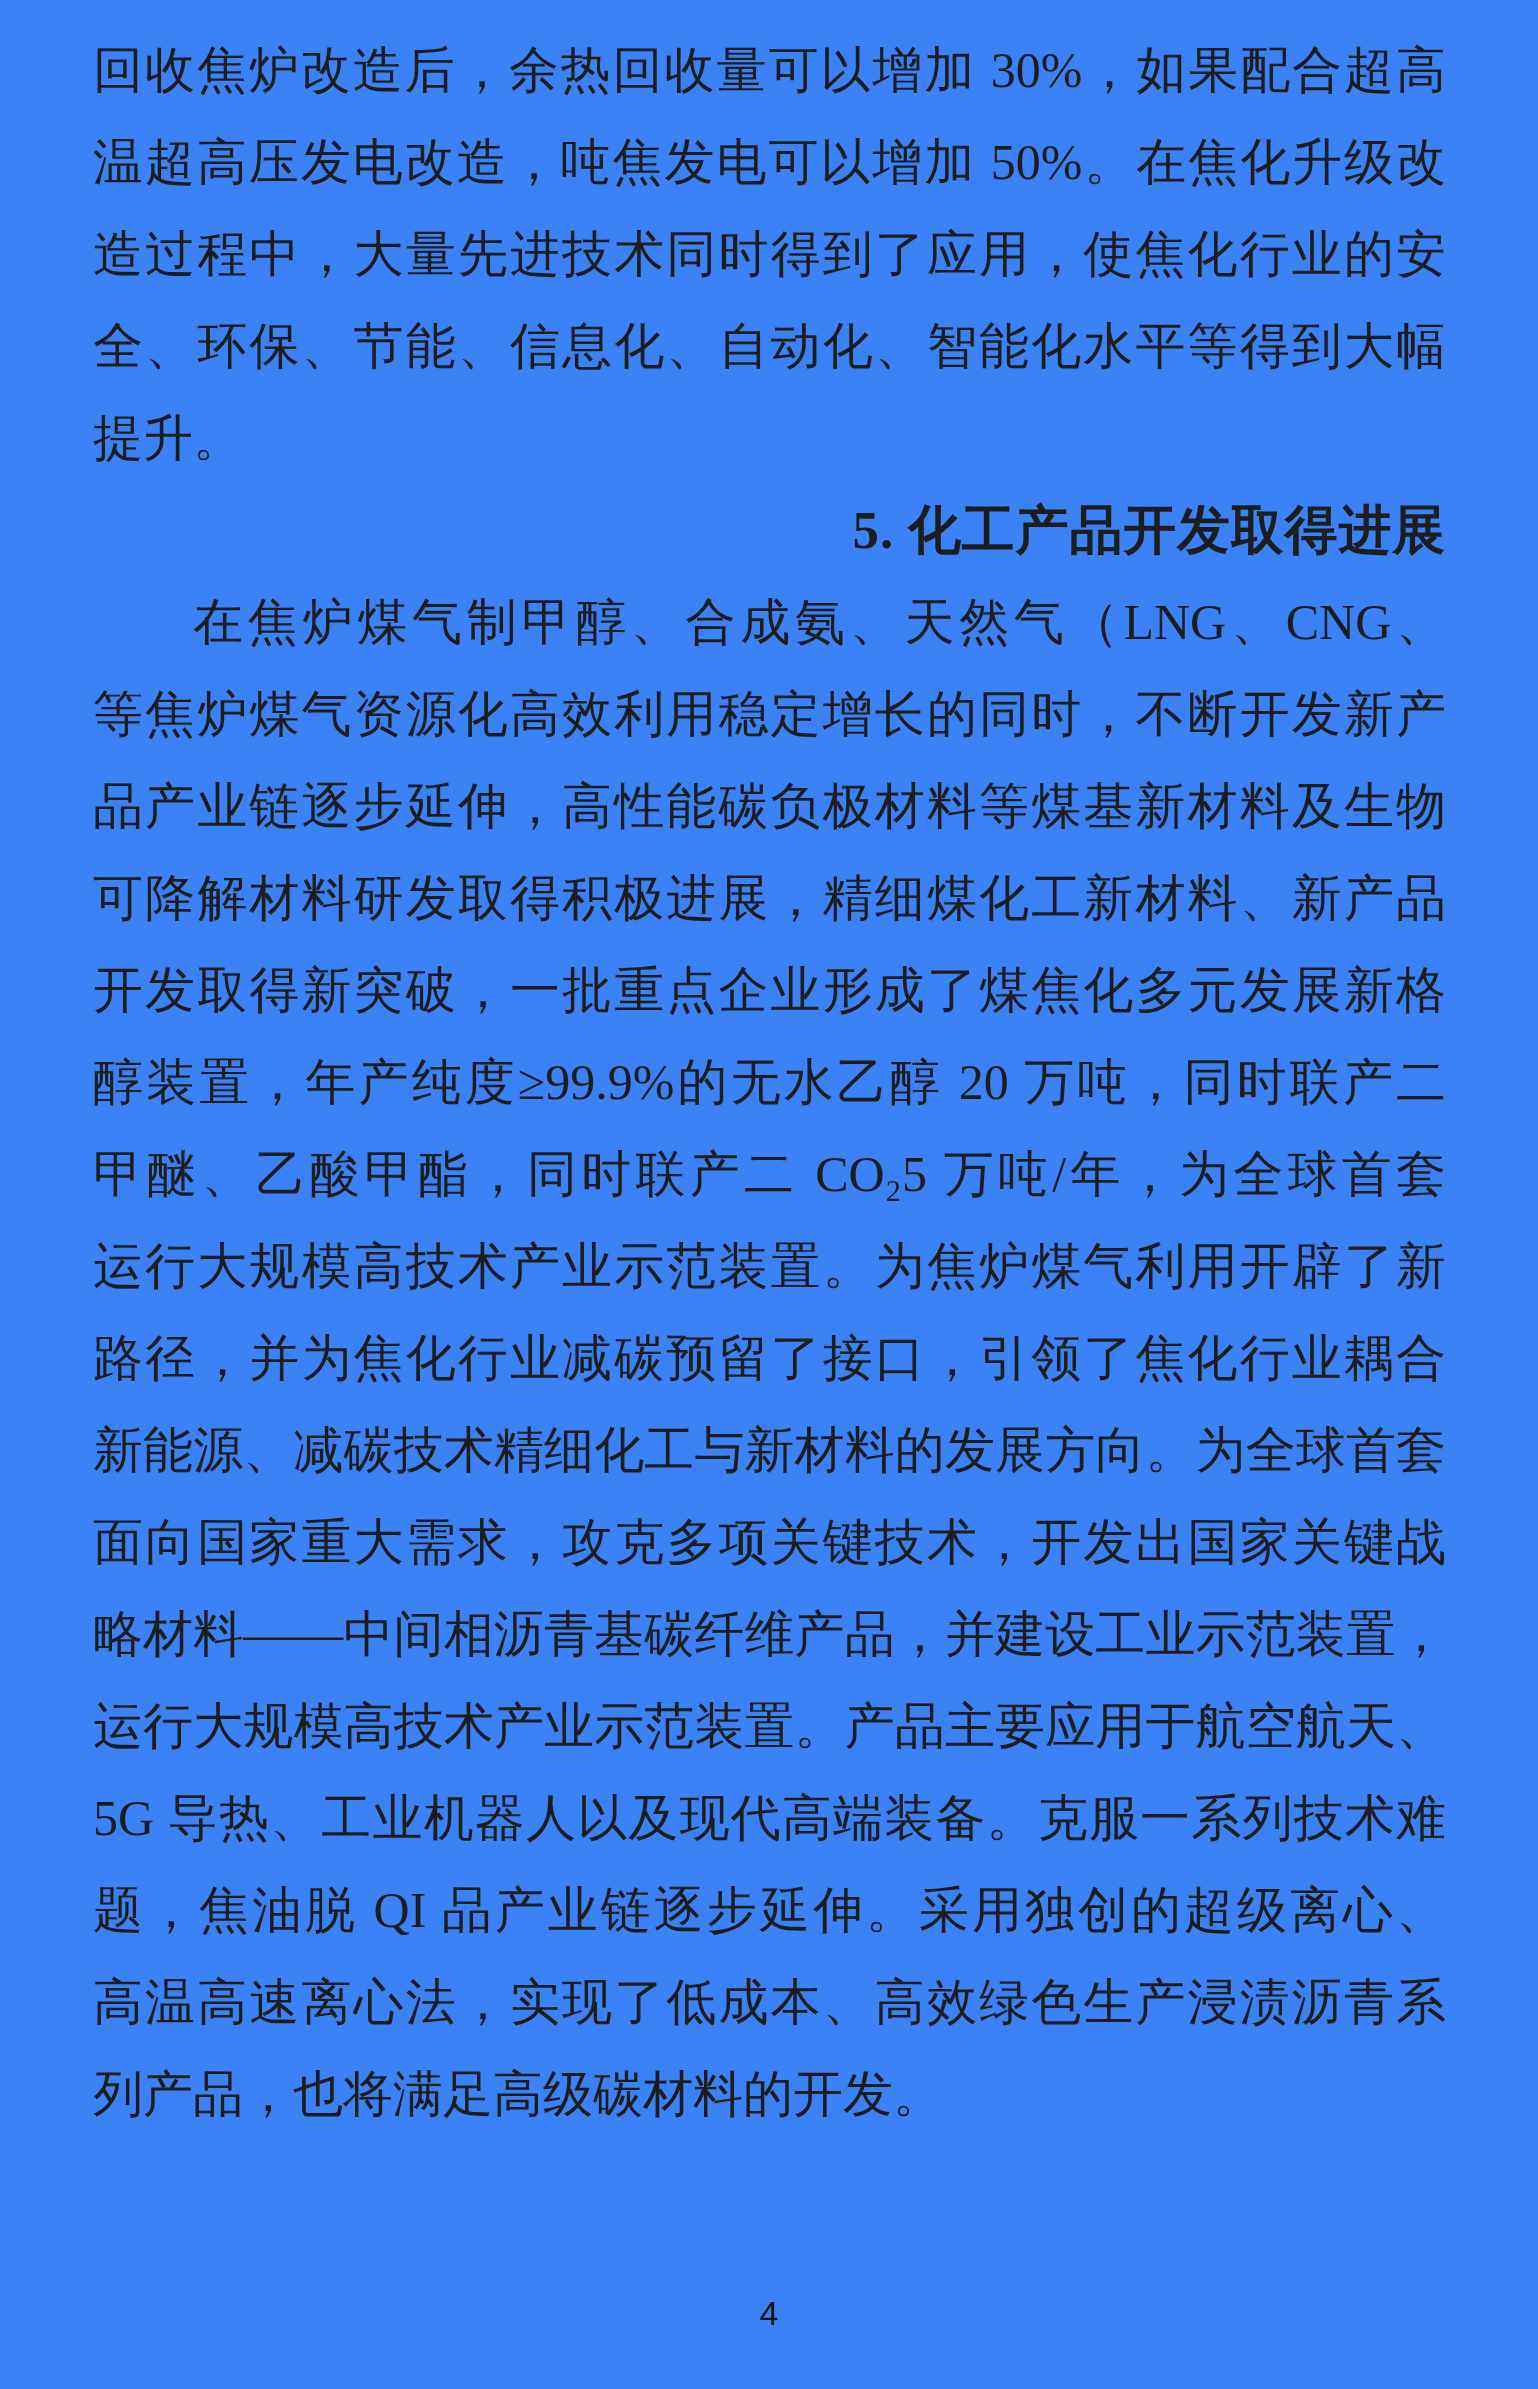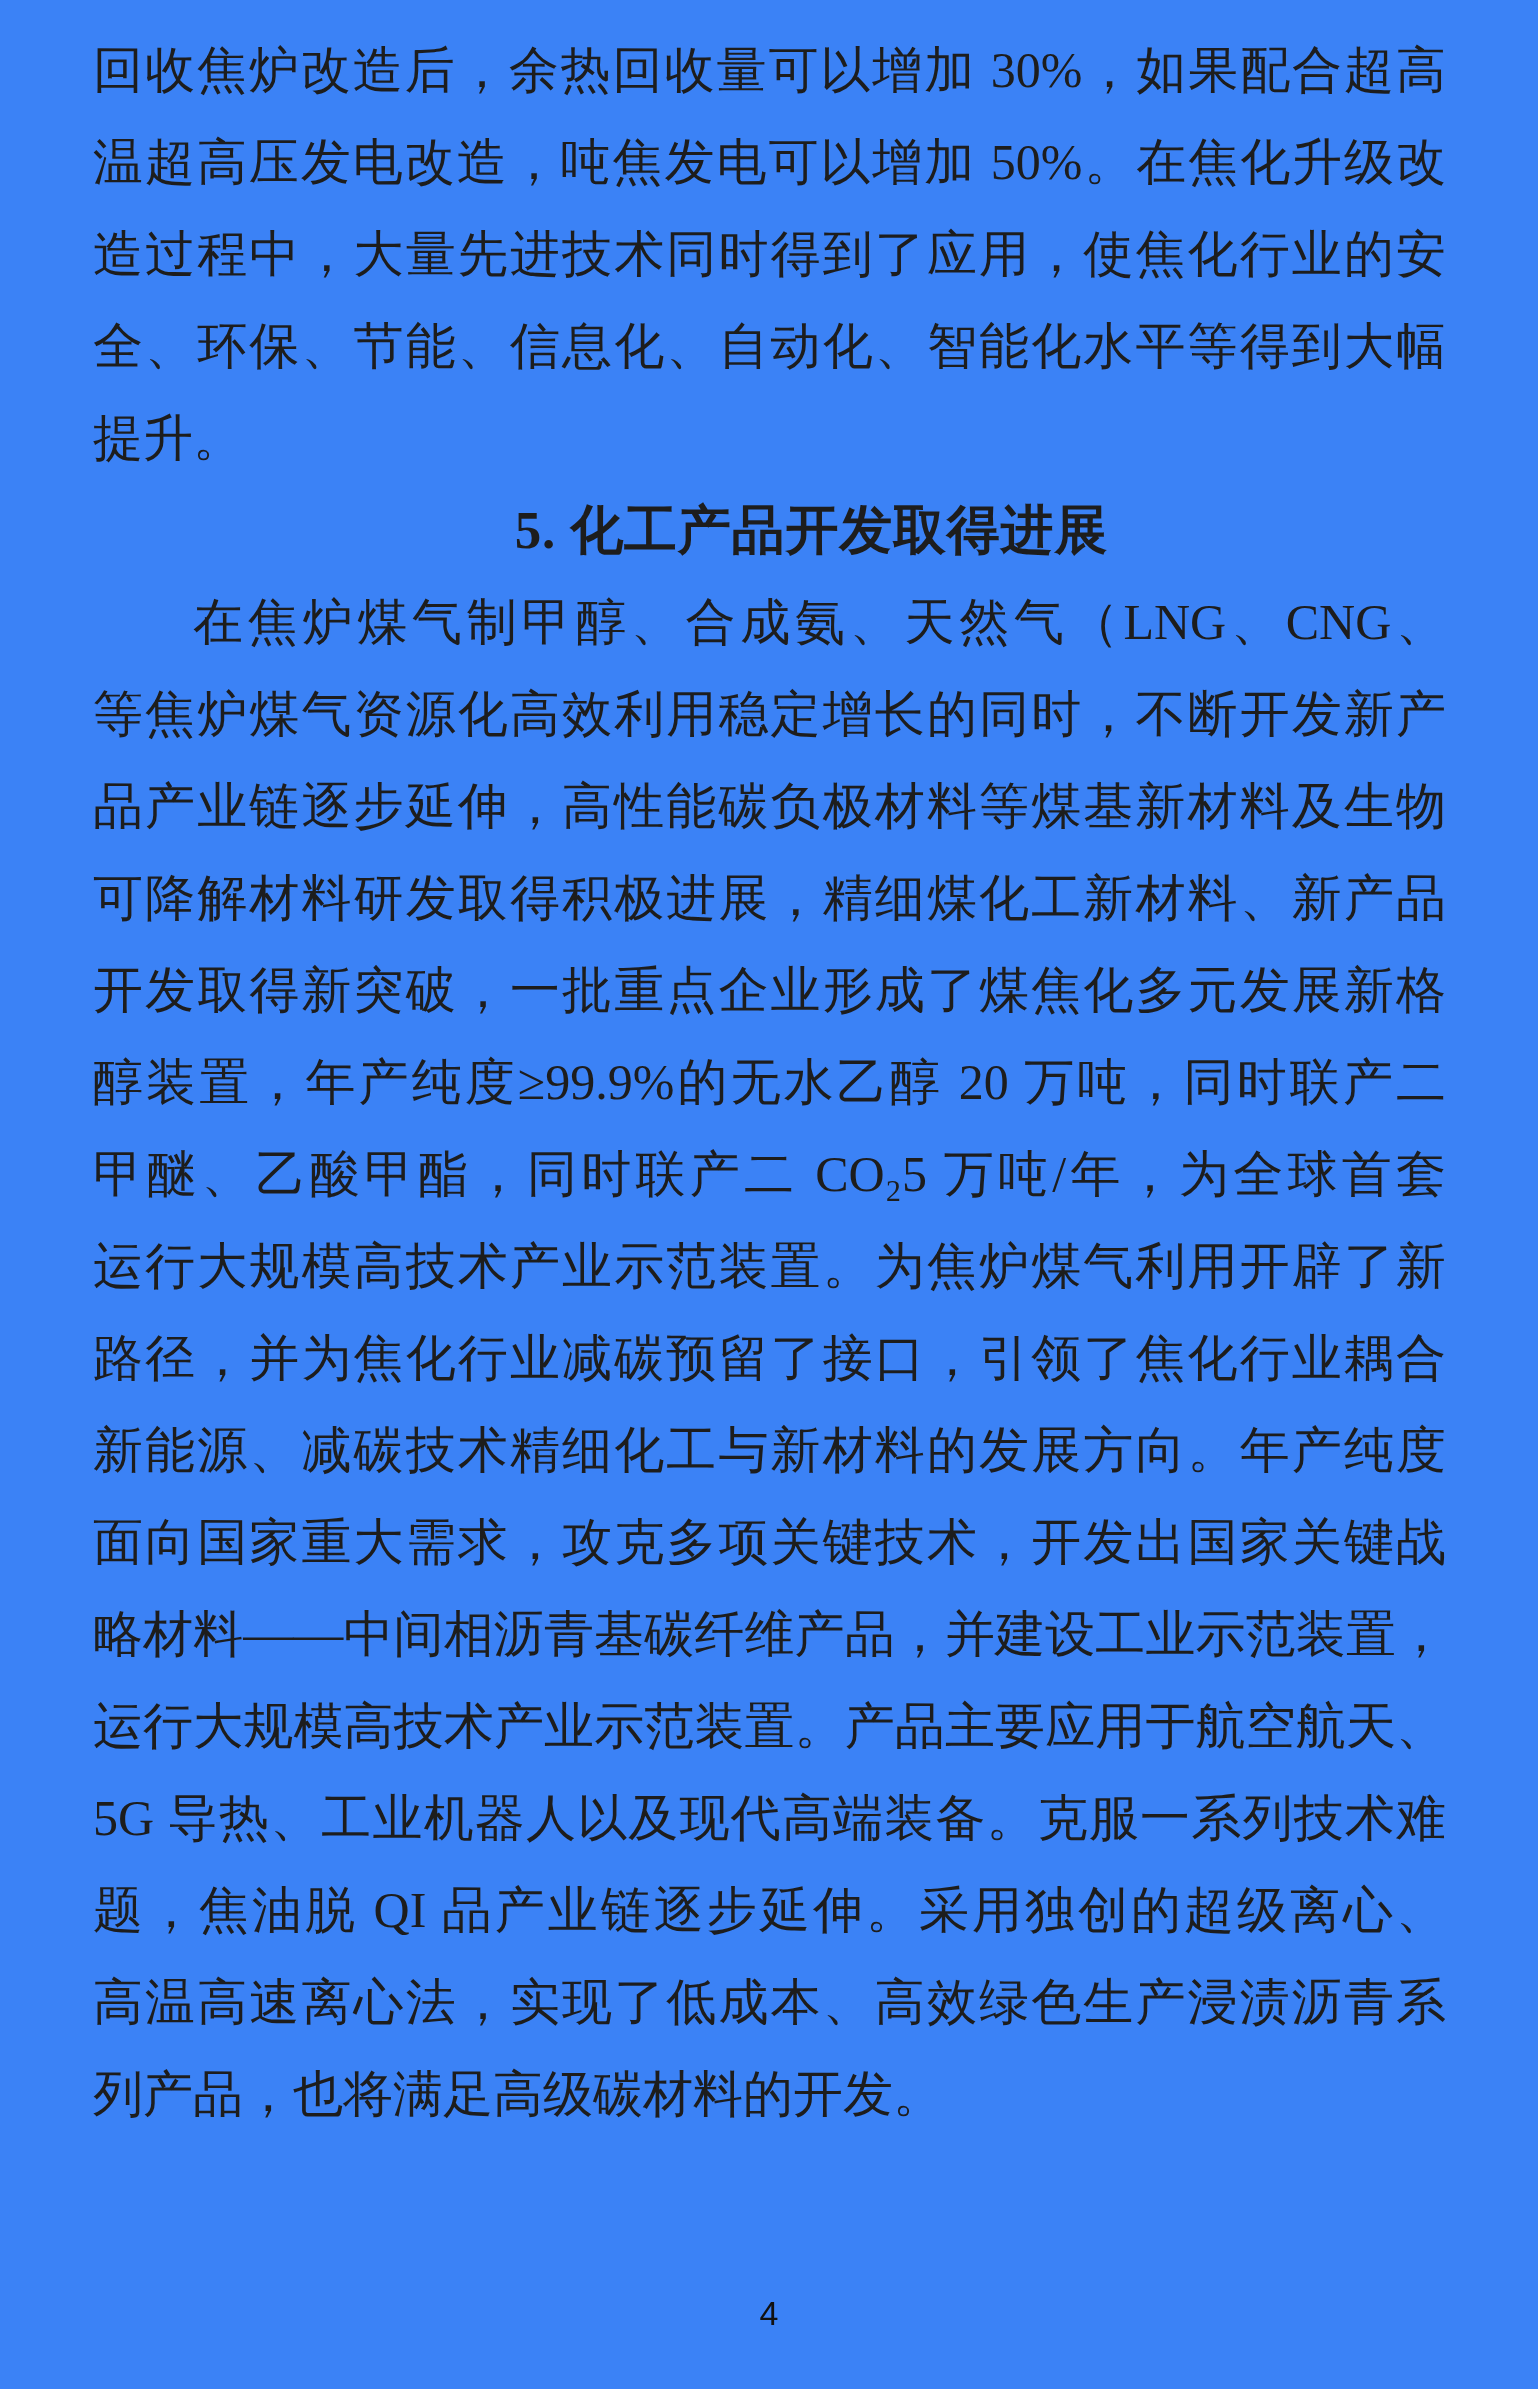--- a/index.html
+++ b/index.html
@@ -41,21 +41,21 @@
   .line.indent {
     text-indent: 2em;
   }
   .heading {
     font-size: 53px;
     font-weight: bold;
     line-height: 92px;
     height: 92px;
     margin: 0 0 0 84px;
     padding: 0;
-    text-align: center;
+    text-align: right;
     letter-spacing: 0.8px;
   }
   .footer {
     position: absolute;
     top: 2293px;
     left: 0;
     width: 100%;
     text-align: center;
     font-family: "Liberation Sans", sans-serif;
     font-size: 34px;
@@ -82,21 +82,21 @@
     <div class="para">
       <div class="line indent">在焦炉煤气制甲醇、合成氨、天然气（LNG、CNG、SNG）</div>
       <div class="line">等焦炉煤气资源化高效利用稳定增长的同时，不断开发新产</div>
       <div class="line">品产业链逐步延伸，高性能碳负极材料等煤基新材料及生物</div>
       <div class="line">可降解材料研发取得积极进展，精细煤化工新材料、新产品</div>
       <div class="line">开发取得新突破，一批重点企业形成了煤焦化多元发展新格</div>
       <div class="line">醇装置，年产纯度≥99.9%的无水乙醇 20 万吨，同时联产二</div>
       <div class="line">甲醚、乙酸甲酯，同时联产二 CO₂5 万吨/年，为全球首套</div>
       <div class="line">运行大规模高技术产业示范装置。为焦炉煤气利用开辟了新</div>
       <div class="line">路径，并为焦化行业减碳预留了接口，引领了焦化行业耦合</div>
-      <div class="line">新能源、减碳技术精细化工与新材料的发展方向。年产纯度</div>
+      <div class="line">新能源、减碳技术精细化工与新材料的发展方向。为全球首套</div>
       <div class="line">面向国家重大需求，攻克多项关键技术，开发出国家关键战</div>
       <div class="line">略材料——中间相沥青基碳纤维产品，并建设工业示范装置，</div>
       <div class="line">运行大规模高技术产业示范装置。产品主要应用于航空航天、</div>
       <div class="line">5G 导热、工业机器人以及现代高端装备。克服一系列技术难</div>
       <div class="line">题，焦油脱 QI 品产业链逐步延伸。采用独创的超级离心、</div>
       <div class="line">高温高速离心法，实现了低成本、高效绿色生产浸渍沥青系</div>
       <div class="line end">列产品，也将满足高级碳材料的开发。</div>
     </div>
 
   </div>

